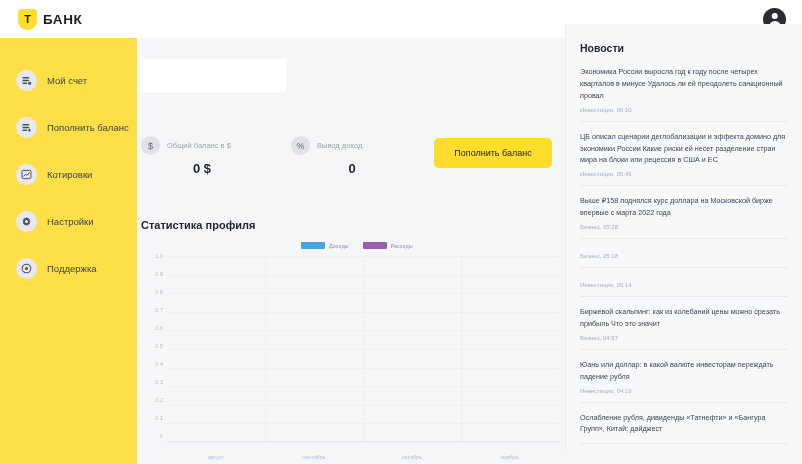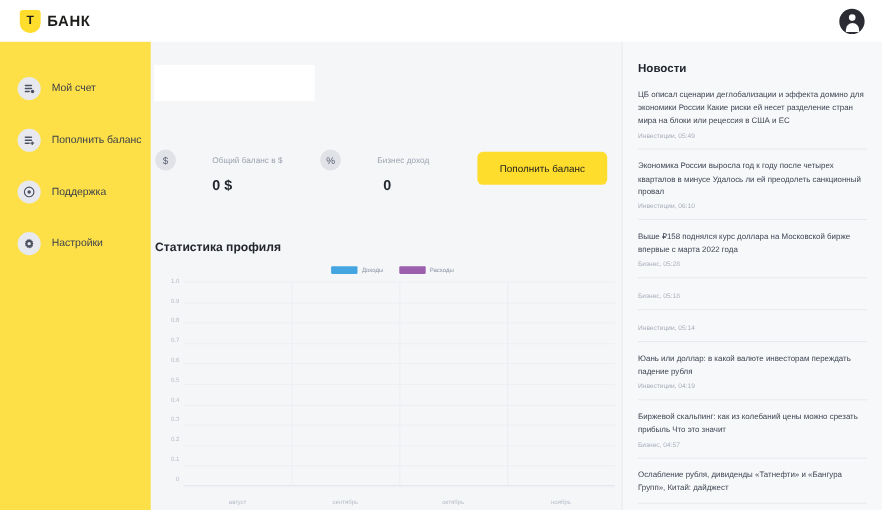--- a/index.html
+++ b/index.html
@@ -79,21 +79,21 @@
     display: flex; gap: 0;
   }
   .stat { width: 150px; }
   .stat-head { display: flex; align-items: center; gap: 7px; }
   .stat-badge {
     width: 19px; height: 19px; border-radius: 50%;
     background: #e0e2e8; color: #5a6070;
     font-size: 9px; display: flex; align-items: center; justify-content: center;
     flex: none;
   }
-  .stat-caption { font-size: 7.5px; color: #9ba2b0; white-space: nowrap; margin-left: 26px; }
+  .stat-caption { font-size: 7.5px; color: #9ba2b0; white-space: nowrap; }
   .stat-value {
     font-size: 13px; font-weight: bold; color: #22262e;
     margin-top: 6px; text-align: center; padding-right: 28px;
   }
   .topup-btn {
     position: absolute; left: 297px; top: 100px;
     width: 118px; height: 30px;
     background: #ffdd2d; border: none; border-radius: 5px;
     font-size: 9px; color: #1d1d1b; cursor: pointer;
     font-family: inherit;
@@ -133,21 +133,21 @@
     position: absolute; left: 26px; right: 0; top: 200px;
     display: flex;
   }
   .x-tick {
     flex: 1; text-align: center;
     font-size: 5.5px; color: #b6bcc8;
   }
 
   
   .news {
-    position: absolute; left: 565px; top: 38px;
+    position: absolute; left: 565px; top: 24px;
     width: 237px; height: 426px; background: #f7f8fa;
     border-left: 1px solid #e8eaef;
     padding: 18px 14px 16px 14px; overflow: hidden;
   }
   .news-title {
     font-size: 10.5px; font-weight: bold; color: #22262e; margin-bottom: 12px;
   }
   .news-item {
     padding: 9px 0 8px 0; border-bottom: 1px solid #e8eaef; cursor: pointer;
   }
@@ -191,53 +191,62 @@
             <rect x="2" y="7" width="10" height="2" rx="1" fill="#4b5160"></rect>
             <rect x="2" y="11" width="7" height="2" rx="1" fill="#4b5160"></rect>
             <path d="M11.3 9.5h1.6v1.6h1.6v1.6h-1.6v1.6h-1.6v-1.6H9.7v-1.6h1.6z" fill="#4b5160"></path>
           </svg>
       </span>
       <span class="nav-label">Пополнить баланс</span>
     </div>
     <div class="nav-item">
       <span class="nav-icon">
         <svg width="11" height="11" viewBox="0 0 16 16">
+            <rect x="1.5" y="2" width="13" height="12" rx="1.6" fill="none" stroke="#4b5160" stroke-width="1.4"></rect>
+            <path d="M4 10.5l2.6-3 2.2 1.9 3.2-4" fill="none" stroke="#4b5160" stroke-width="1.4" stroke-linecap="round" stroke-linejoin="round"></path>
+          </svg>
+      </span>
+      <span class="nav-label">Котировки</span>
+    </div>
+    <div class="nav-item">
+      <span class="nav-icon">
+        <svg width="11" height="11" viewBox="0 0 16 16">
+            <path d="M8 1.6l1.1 1.5 1.8-.5.4 1.8 1.8.5-.6 1.8 1.2 1.4-1.2 1.4.6 1.8-1.8.5-.4 1.8-1.8-.5L8 14.4l-1.1-1.5-1.8.5-.4-1.8-1.8-.5.6-1.8L2.3 8l1.2-1.4-.6-1.8 1.8-.5.4-1.8 1.8.5z" fill="#4b5160"></path>
+            <circle cx="8" cy="8" r="2.2" fill="#e7e9ee"></circle>
+          </svg>
+      </span>
+      <span class="nav-label">Настройки</span>
+    </div>
+    <div class="nav-item">
+      <span class="nav-icon">
+        <svg width="11" height="11" viewBox="0 0 16 16">
             <circle cx="8" cy="8" r="6.3" fill="none" stroke="#4b5160" stroke-width="1.5"></circle>
             <circle cx="8" cy="8" r="2.3" fill="#4b5160"></circle>
           </svg>
       </span>
       <span class="nav-label">Поддержка</span>
-    </div>
-    <div class="nav-item">
-      <span class="nav-icon">
-        <svg width="11" height="11" viewBox="0 0 16 16">
-            <path d="M8 1.6l1.1 1.5 1.8-.5.4 1.8 1.8.5-.6 1.8 1.2 1.4-1.2 1.4.6 1.8-1.8.5-.4 1.8-1.8-.5L8 14.4l-1.1-1.5-1.8.5-.4-1.8-1.8-.5.6-1.8L2.3 8l1.2-1.4-.6-1.8 1.8-.5.4-1.8 1.8.5z" fill="#4b5160"></path>
-            <circle cx="8" cy="8" r="2.2" fill="#e7e9ee"></circle>
-          </svg>
-      </span>
-      <span class="nav-label">Настройки</span>
     </div>
   </nav>
 
   <div class="main">
 
     <div class="blank-card"></div>
 
     <div class="stats-row">
       <div class="stat">
         <div class="stat-head">
           <span class="stat-badge">$</span>
           <span class="stat-caption">Общий баланс в $</span>
         </div>
         <div class="stat-value">0 $</div>
       </div>
       <div class="stat">
         <div class="stat-head">
           <span class="stat-badge">%</span>
-          <span class="stat-caption">Бизнес доход</span>
+          <span class="stat-caption">Вывод доход</span>
         </div>
         <div class="stat-value">0</div>
       </div>
     </div>
 
     <button class="topup-btn">Пополнить баланс</button>
 
     <div class="section-title">Статистика профиля</div>
 
     <div class="chart">
@@ -288,44 +297,44 @@
             <div class="x-tick">ноябрь</div>
           </div>
       </div>
     </div>
   </div>
 
   <aside class="news">
     <div class="news-title">Новости</div>
     <div id="news-list">
         <div class="news-item">
+          <div class="news-headline">Экономика России выросла год к году после четырех кварталов в минусе Удалось ли ей преодолеть санкционный провал</div>
+          <div class="news-meta">Инвестиции, 06:10</div>
+        </div>
+        <div class="news-item">
           <div class="news-headline">ЦБ описал сценарии деглобализации и эффекта домино для экономики России Какие риски ей несет разделение стран мира на блоки или рецессия в США и ЕС</div>
           <div class="news-meta">Инвестиции, 05:49</div>
         </div>
         <div class="news-item">
-          <div class="news-headline">Экономика России выросла год к году после четырех кварталов в минусе Удалось ли ей преодолеть санкционный провал</div>
-          <div class="news-meta">Инвестиции, 06:10</div>
-        </div>
-        <div class="news-item">
           <div class="news-headline">Выше ₽158 поднялся курс доллара на Московской бирже впервые с марта 2022 года</div>
           <div class="news-meta">Бизнес, 05:28</div>
         </div>
         <div class="news-item">
           <div class="news-meta">Бизнес, 05:18</div>
         </div>
         <div class="news-item">
           <div class="news-meta">Инвестиции, 05:14</div>
         </div>
         <div class="news-item">
+          <div class="news-headline">Биржевой скальпинг: как из колебаний цены можно срезать прибыль Что это значит</div>
+          <div class="news-meta">Бизнес, 04:57</div>
+        </div>
+        <div class="news-item">
           <div class="news-headline">Юань или доллар: в какой валюте инвесторам переждать падение рубля</div>
           <div class="news-meta">Инвестиции, 04:19</div>
         </div>
         <div class="news-item">
-          <div class="news-headline">Биржевой скальпинг: как из колебаний цены можно срезать прибыль Что это значит</div>
-          <div class="news-meta">Бизнес, 04:57</div>
-        </div>
-        <div class="news-item">
           <div class="news-headline">Ослабление рубля, дивиденды «Татнефти» и «Бангура Групп», Китай: дайджест</div>
         </div>
       </div>
   </aside>
 
 </div>
 
 </body></html>

